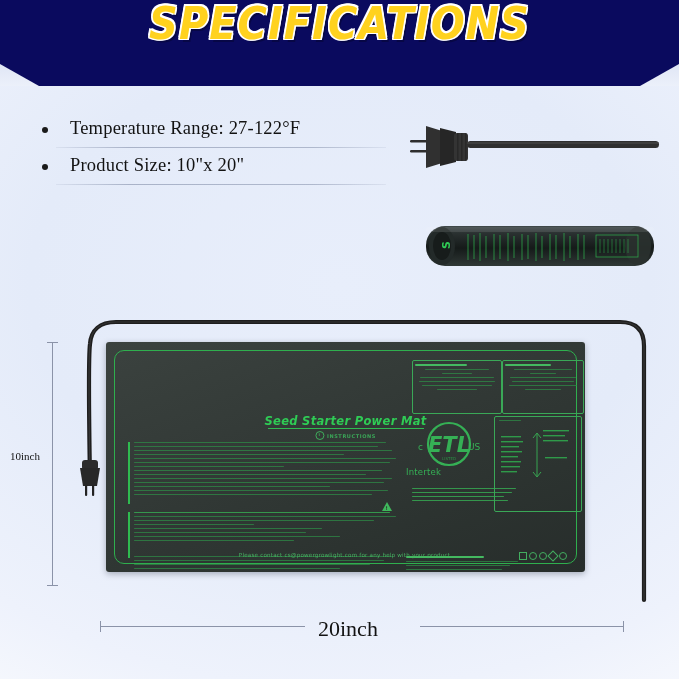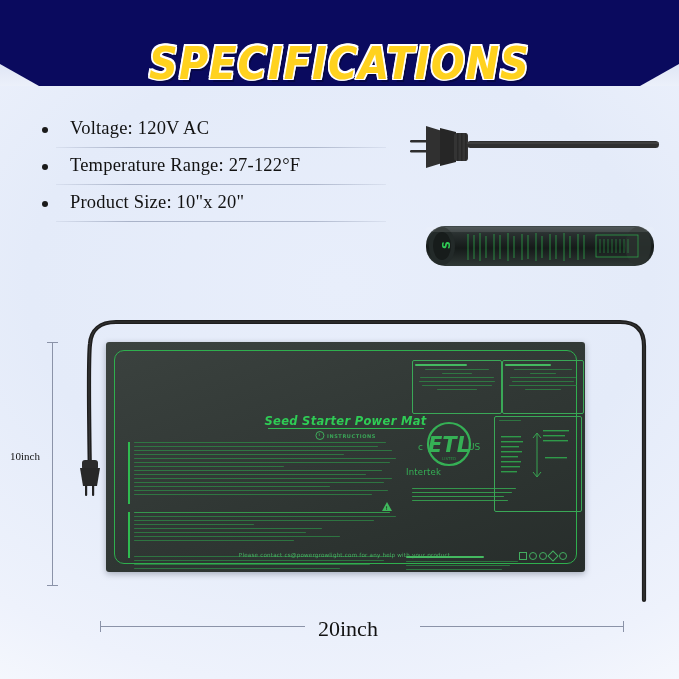--- a/index.html
+++ b/index.html
@@ -13,21 +13,21 @@
     position:absolute;inset:0;
     background:
       radial-gradient(ellipse 120% 90% at 50% 42%, #e8eefb 0%, #e4ebf9 38%, #eef2fc 66%, #fbfcfe 88%, #ffffff 100%);
   }
   
   .banner{
     position:absolute;left:0;top:0;width:679px;height:86px;
     background:#0a0a5e;
     -webkit-clip-path:polygon(0 0,679px 0,679px 64px,640px 86px,39px 86px,0 64px);
     clip-path:polygon(0 0,679px 0,679px 64px,640px 86px,39px 86px,0 64px);
-    display:flex;align-items:flex-end;justify-content:center;
+    display:flex;align-items:flex-start;justify-content:center;
   }
   .banner-title{
     font-family:"DejaVu Sans",sans-serif;
     font-weight:bold;font-style:italic;
     font-size:40px;letter-spacing:1px;
     color:#ffd21e;
     text-shadow:
       -1.5px 0 #fff,1.5px 0 #fff,0 -1.5px #fff,0 1.5px #fff,
       -1.5px -1.5px #fff,1.5px -1.5px #fff,-1.5px 1.5px #fff,1.5px 1.5px #fff,
       3px 3px 0 rgba(0,0,0,.25);
@@ -168,25 +168,20 @@
 <div id="page">
 
   <div class="banner-edge-l"></div>
   <div class="banner-edge-r"></div>
   <div class="banner">
     <div class="banner-title">SPECIFICATIONS</div>
   </div>
 
   <div class="spec-list">
 
-    <div class="spec-row">
-      <span class="bullet"></span>
-      <div class="spec-text">Voltage: 120V AC</div>
-      <span class="rule"></span>
-    </div>
 
 
     <div class="spec-row">
       <span class="bullet"></span>
       <div class="spec-text">Temperature Range: 27-122°F</div>
       <span class="rule"></span>
     </div>
 
     <div class="spec-row">
       <span class="bullet"></span>

